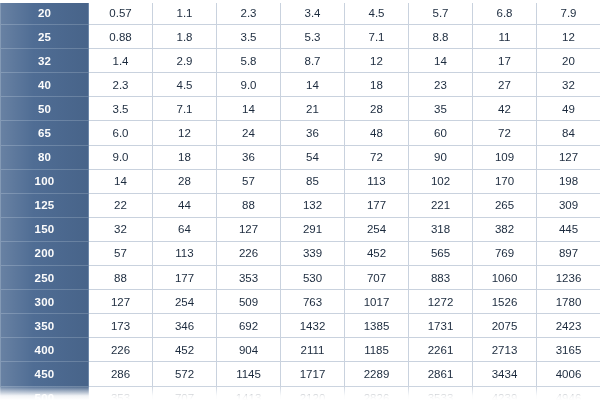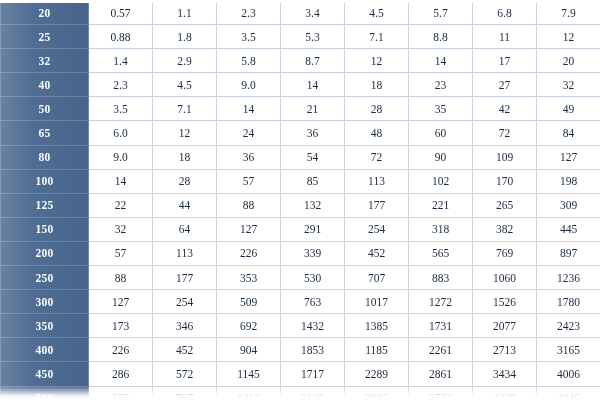--- a/index.html
+++ b/index.html
@@ -11,21 +11,20 @@
     height: 400px;
     overflow: hidden;
     background: #ffffff;
     font-family: "Liberation Sans", sans-serif;
   }
   #sheet {
     position: relative;
     width: 564px;
     height: 400px;
     background: #6d28d9;
-    font-family: Liberation Serif, serif;
   }
   table.grid {
     border-collapse: collapse;
     width: 600px;
     table-layout: fixed;
   }
   table.grid td {
     height: 23.1px;
     padding: 0;
     text-align: center;
@@ -237,29 +236,29 @@
           <td>1780</td>
         </tr>
         <tr>
           <td class="rowhead">350</td>
           <td>173</td>
           <td>346</td>
           <td>692</td>
           <td>1432</td>
           <td>1385</td>
           <td>1731</td>
-          <td>2077</td>
+          <td>2075</td>
           <td>2423</td>
         </tr>
         <tr>
           <td class="rowhead">400</td>
           <td>226</td>
           <td>452</td>
           <td>904</td>
-          <td>1853</td>
+          <td>2111</td>
           <td>1185</td>
           <td>2261</td>
           <td>2713</td>
           <td>3165</td>
         </tr>
         <tr>
           <td class="rowhead">450</td>
           <td>286</td>
           <td>572</td>
           <td>1145</td>

